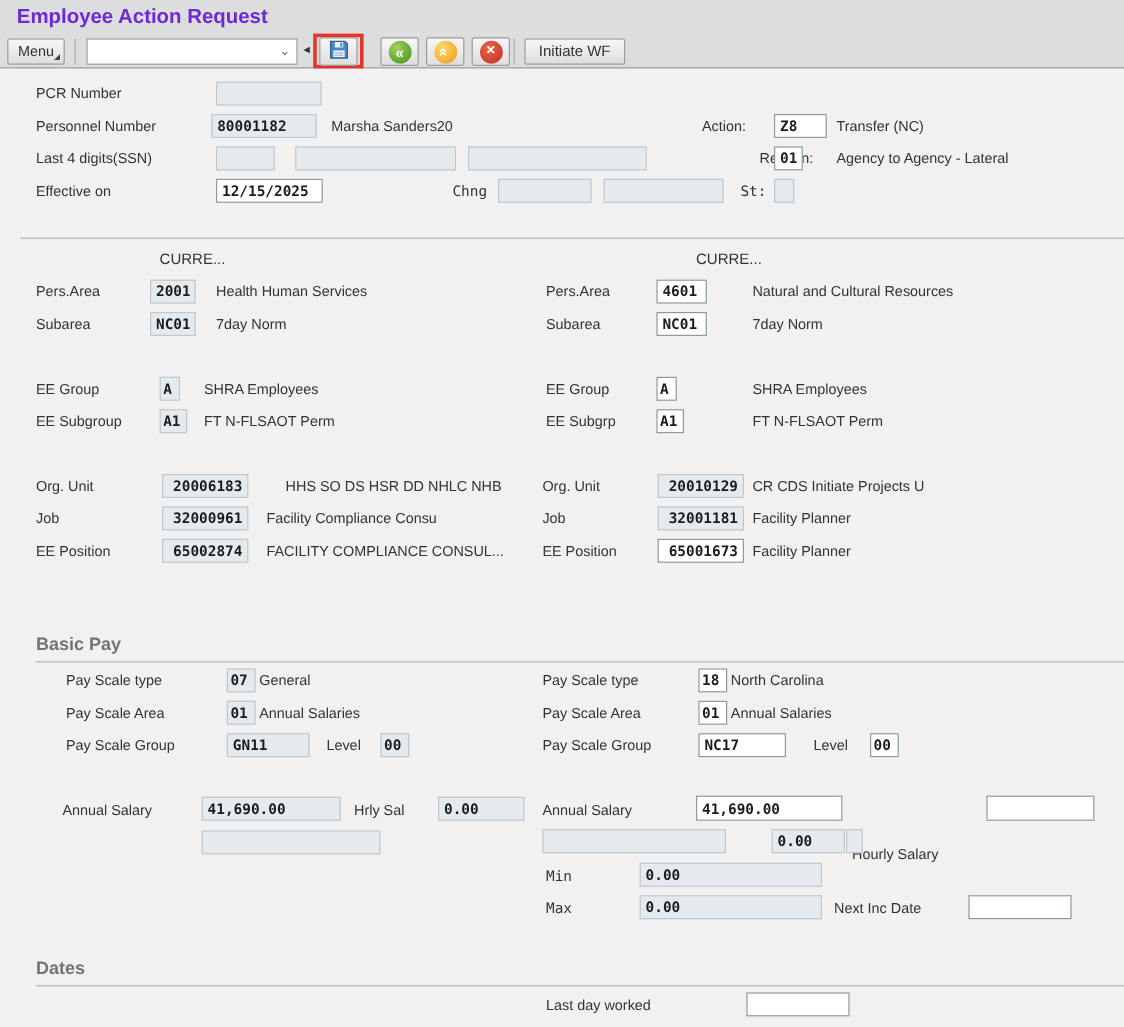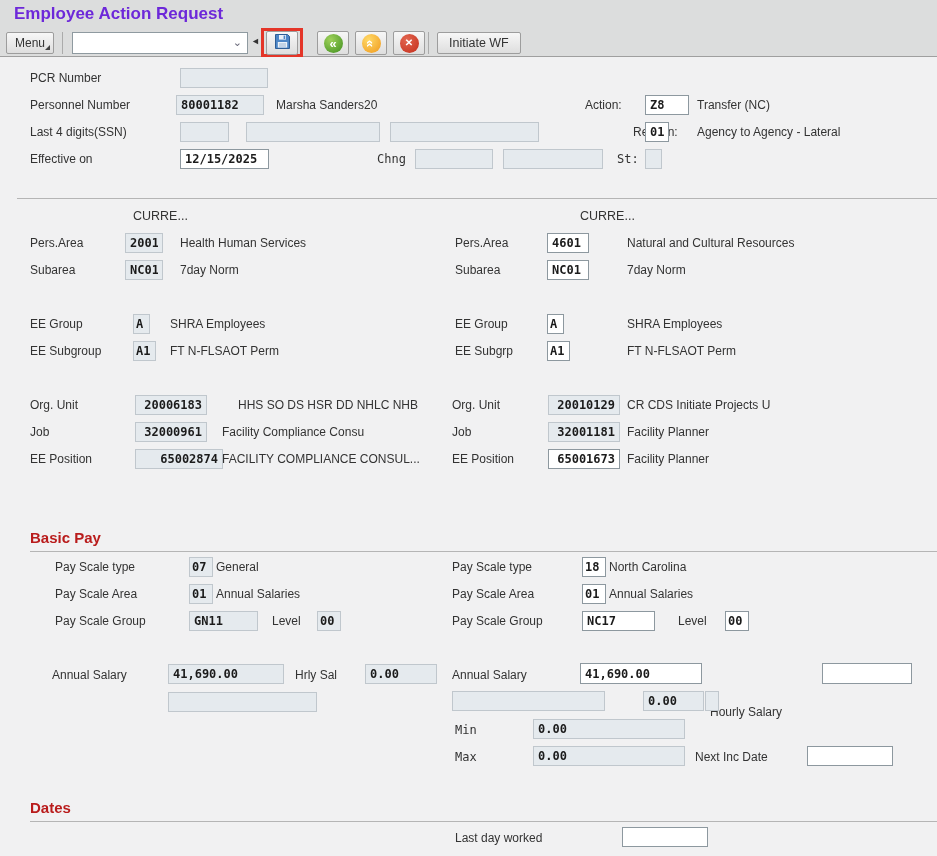--- a/index.html
+++ b/index.html
@@ -28,21 +28,21 @@
 
   
   .lbl{position:absolute;font-size:12px;color:#333;white-space:nowrap;}
   .lblm{position:absolute;font-family:"DejaVu Sans Mono",monospace;font-size:12px;color:#333;white-space:nowrap;}
   .desc{position:absolute;font-size:12px;color:#333;white-space:nowrap;}
   .hdr{position:absolute;font-size:12.5px;color:#333;white-space:nowrap;}
   .inp{position:absolute;box-sizing:border-box;height:20px;font-family:"DejaVu Sans Mono",monospace;font-size:12px;font-weight:bold;color:#1b1b1b;padding:0 4px;outline:none;border-radius:0;}
   .ro{background:#e5eaee;border:1px solid #c0c7cd;}
   .ed{background:#ffffff;border:1px solid #8d989f;}
   .num{text-align:right;}
-  .sec-h{position:absolute;font-size:15px;font-weight:bold;color:#b91c1c;white-space:nowrap;}
+  .sec-h{position:absolute;font-size:15px;font-weight:bold;color:#737373;white-space:nowrap;}
   .hline{position:absolute;height:1px;background:#b5b5b5;}
   .subbox{position:absolute;box-sizing:border-box;height:20px;background:#e5eaee;border:1px solid #c0c7cd;}
 </style>
 </head>
 <body>
 
 <div id="app">
 
   <div class="titlebar"></div>
   <div class="page-title">Employee Action Request</div>
@@ -155,21 +155,21 @@
   <div class="desc" style="left:627px;top:398px;">CR CDS Initiate Projects U</div>
 
   <div class="lbl" style="left:30px;top:425px;">Job</div>
   <input class="inp ro num" style="left: 135px; top: 422px; width: 72px;" readonly="" value="32000961">
   <div class="desc" style="left:222px;top:425px;">Facility Compliance Consu</div>
   <div class="lbl" style="left:452px;top:425px;">Job</div>
   <input class="inp ro num" style="left: 548px; top: 422px; width: 72px;" readonly="" value="32001181">
   <div class="desc" style="left:627px;top:425px;">Facility Planner</div>
 
   <div class="lbl" style="left:30px;top:452px;">EE Position</div>
-  <input class="inp ro num" style="left: 135px; top: 449px; width: 88px;" readonly="" value="65002874">
+  <input class="inp ro num" style="left: 135px; top: 449px; width: 72px;" readonly="" value="65002874">
   <div class="desc" style="left:222px;top:452px;">FACILITY COMPLIANCE CONSUL...</div>
   <div class="lbl" style="left:452px;top:452px;">EE Position</div>
   <input class="inp ed num" style="left: 548px; top: 449px; width: 72px;" value="65001673">
   <div class="desc" style="left:627px;top:452px;">Facility Planner</div>
 
   <div class="sec-h" style="left:30px;top:529px;">Basic Pay</div>
   <div class="hline" style="left:30px;top:551px;width:907px;"></div>
 
   <div class="lbl" style="left:55px;top:560px;">Pay Scale type</div>
   <input class="inp ro" style="left: 189px; top: 557px; width: 24px; padding: 0px 2px;" readonly="" value="07">

